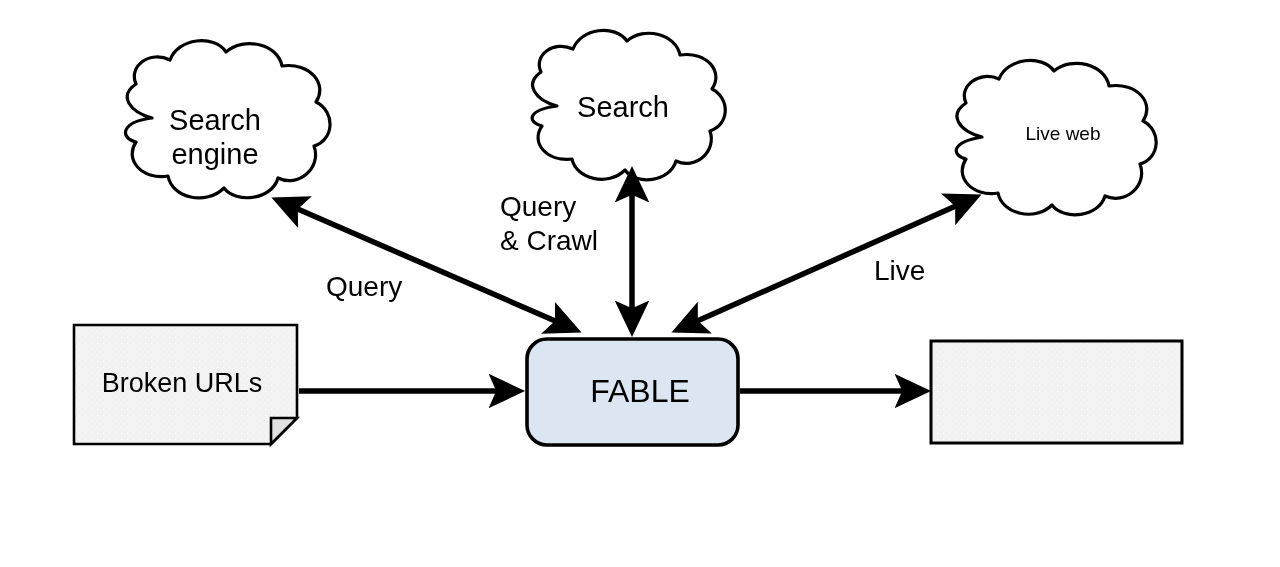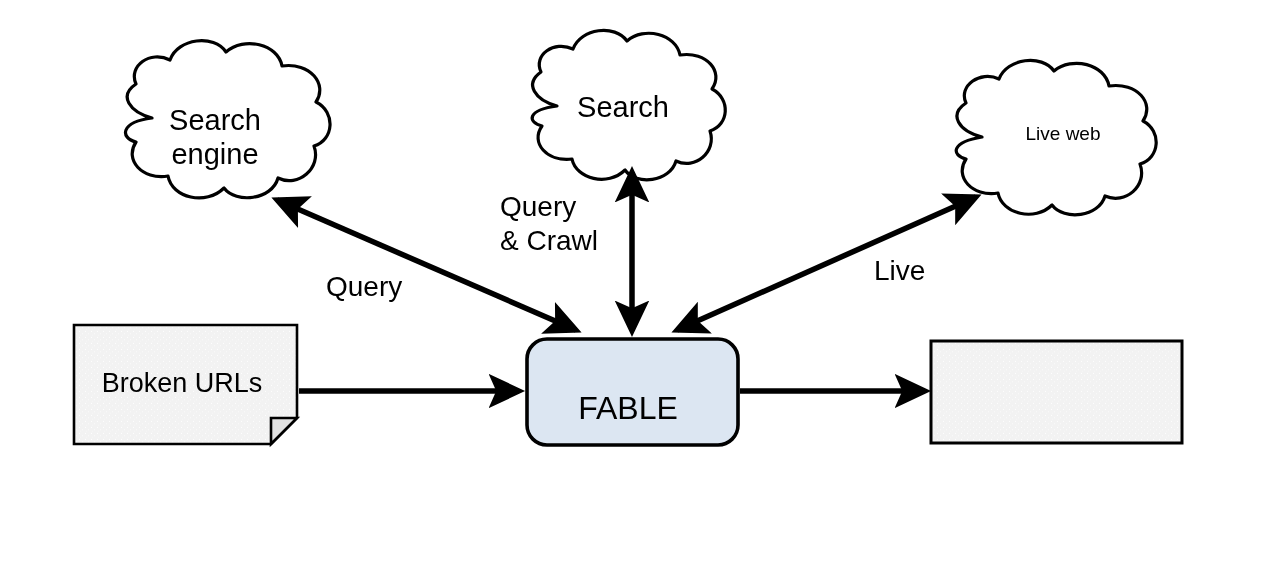--- a/index.html
+++ b/index.html
@@ -50,22 +50,23 @@
   }
   #label-archive {
     left: 528px; top: 90px; width: 190px;
     font-size: 29px;
   }
   #label-live-web {
     left: 968px; top: 123px; width: 190px;
     font-size: 19px;
   }
   #label-fable {
-    left: 526px; top: 390px; width: 204px;
+    left: 526px; top: 373px; width: 204px;
     font-size: 32px;
+    padding-left: 12px;
   }
   #label-broken-urls {
     left: 74px; top: 368px; width: 216px;
     font-size: 27px;
   }
   #label-pairs {
     left: 934px; top: 355px; width: 248px;
     font-size: 27px;
   }
   #label-query {

